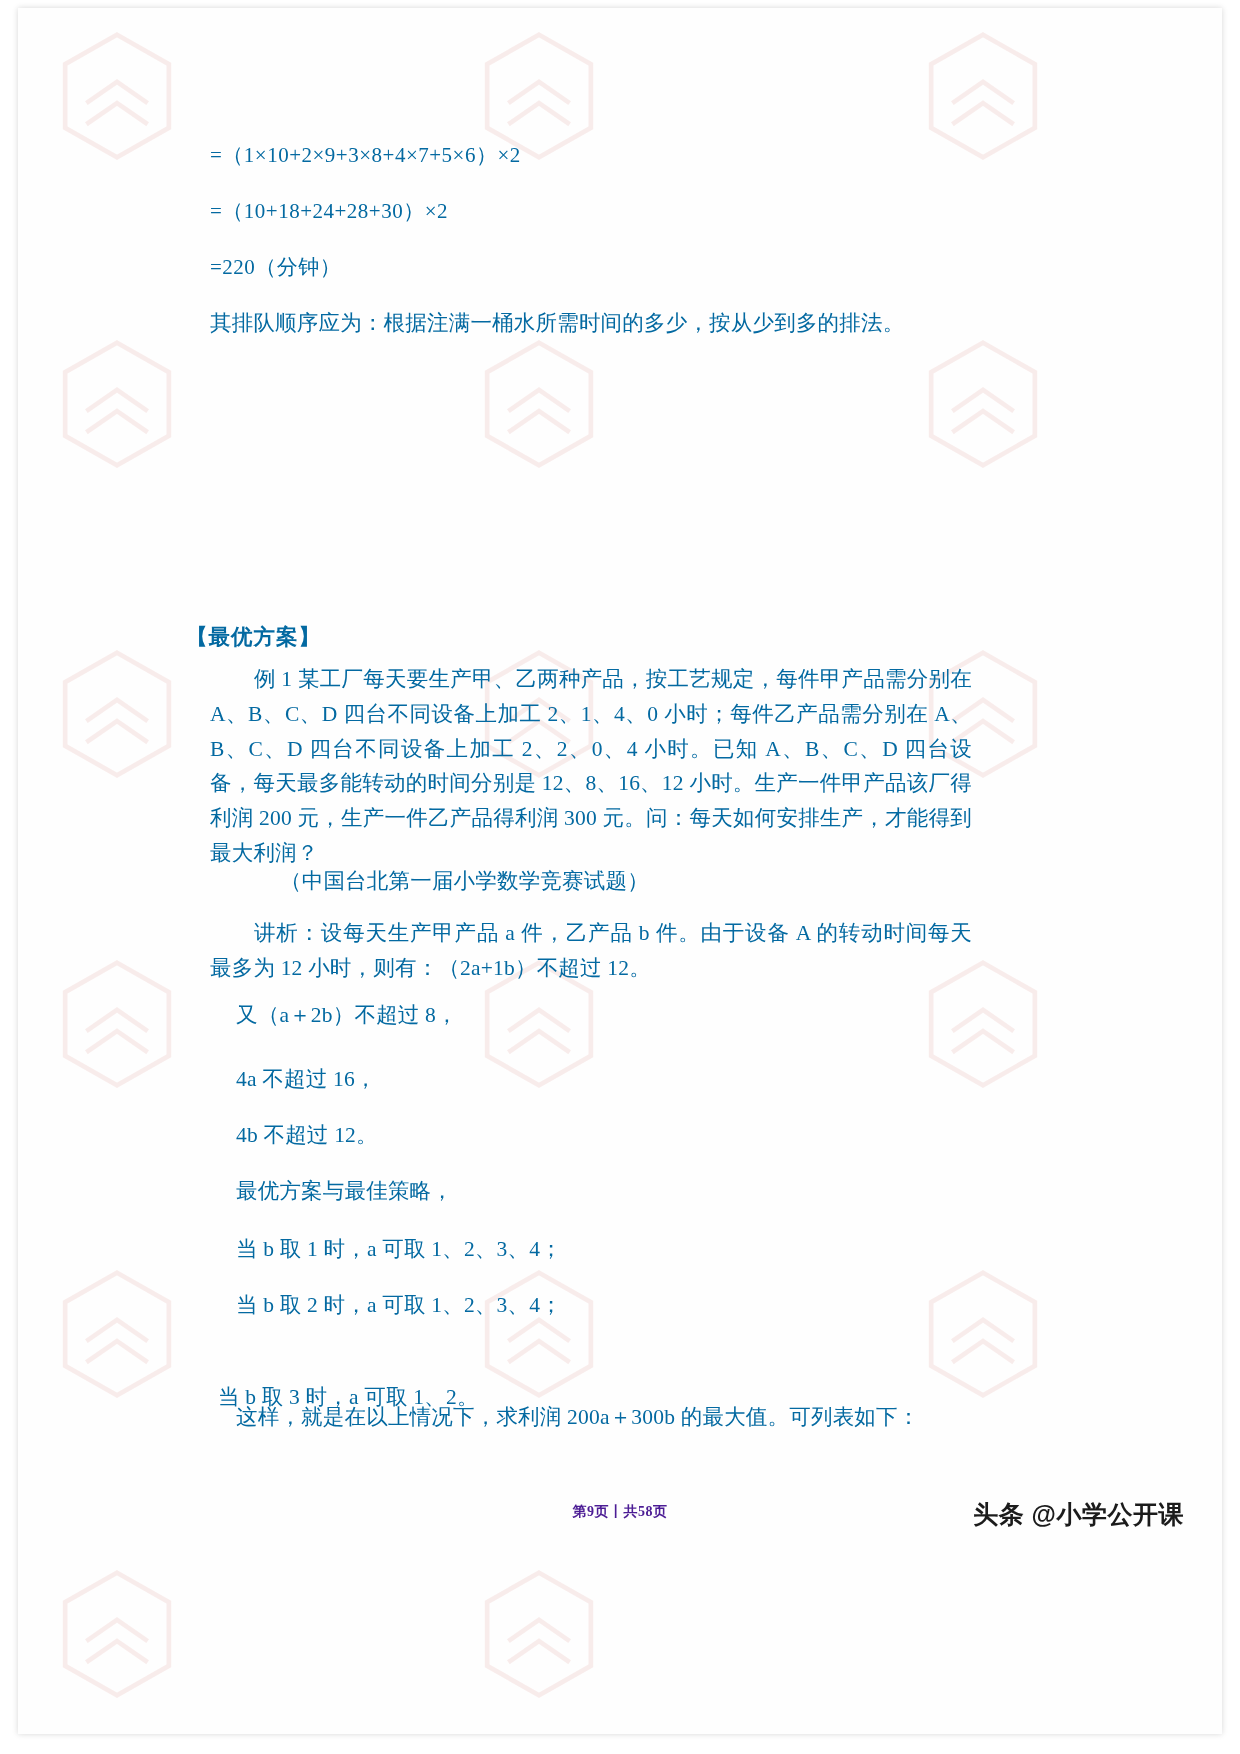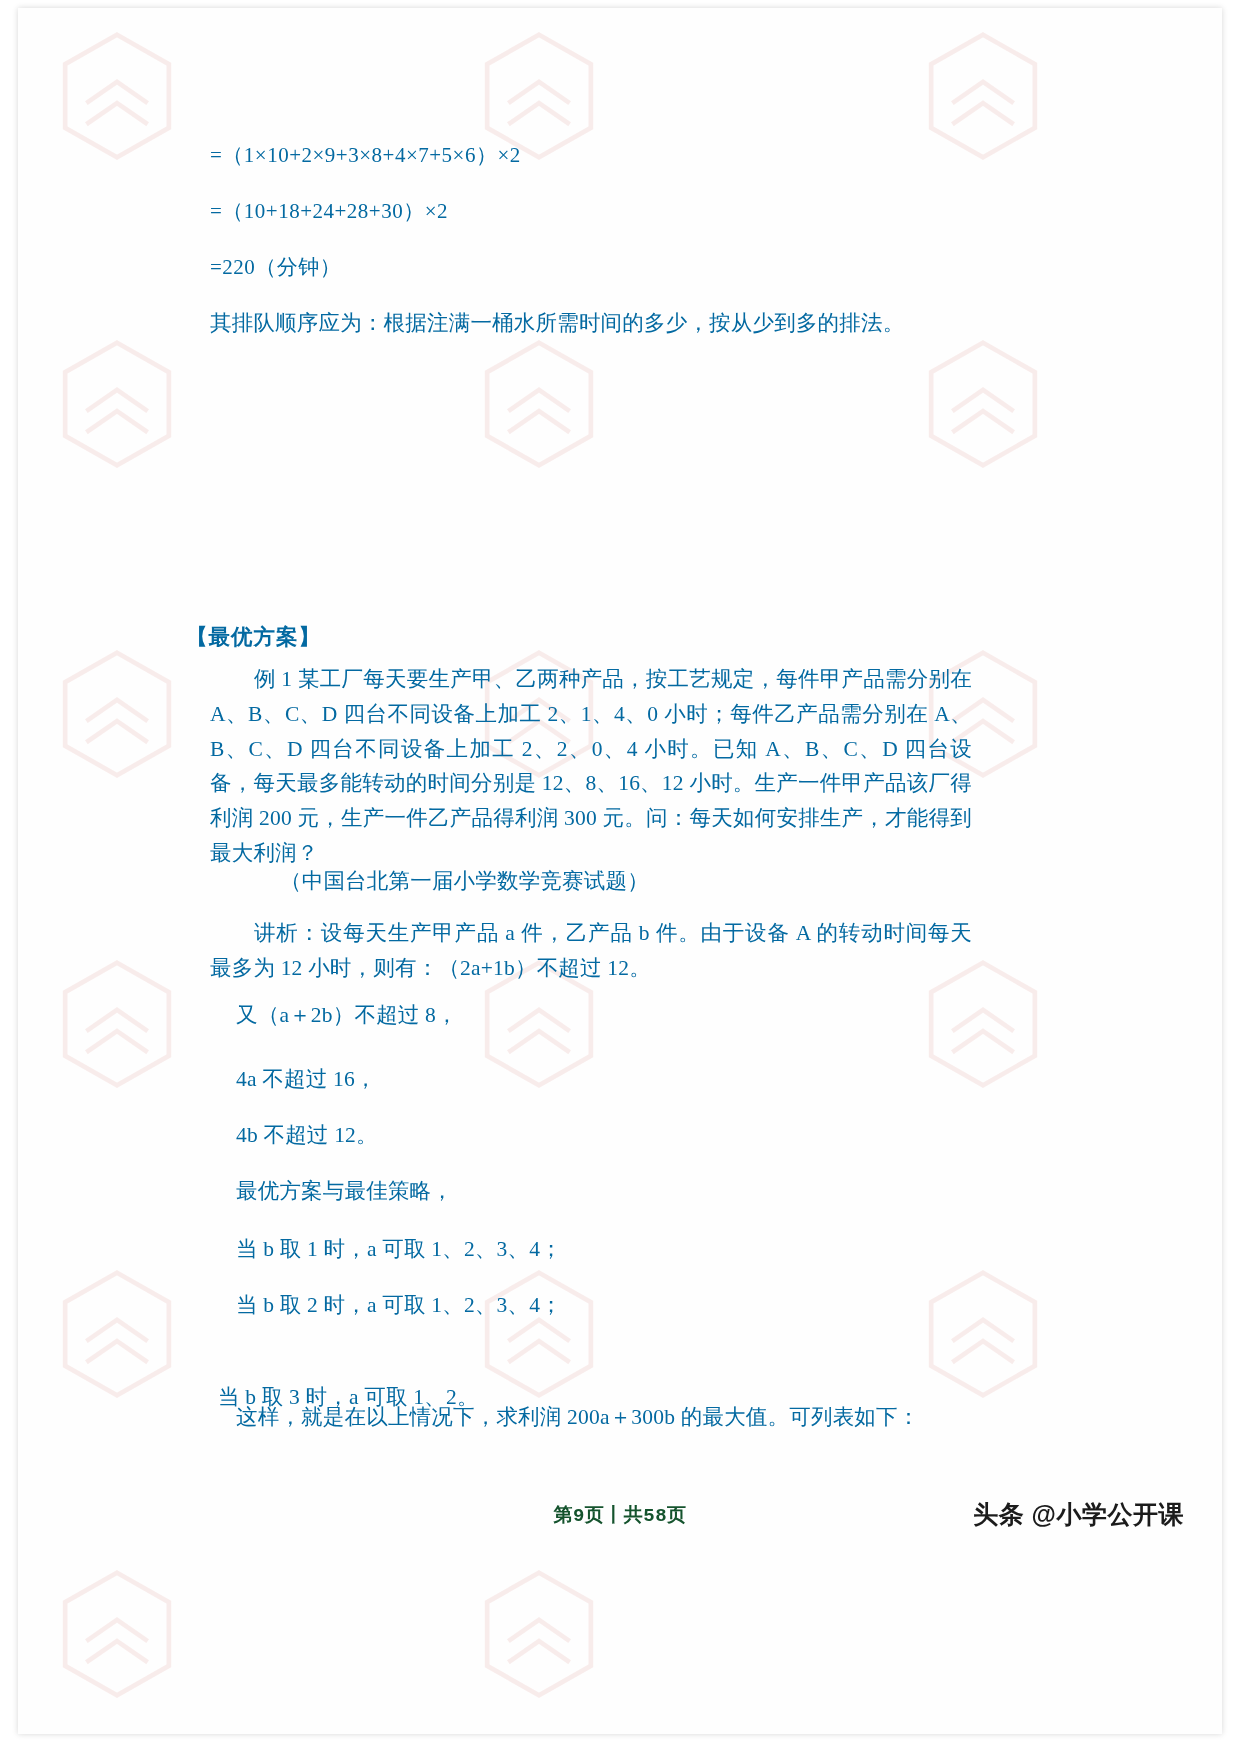--- a/index.html
+++ b/index.html
@@ -94,25 +94,25 @@
   
   #page-footer {
     position: absolute;
     left: 0;
     top: 1494px;
     width: 100%;
     text-align: center;
     z-index: 3;
   }
   #page-footer .pg {
-    color: #14532d;
+    color: #4c1d95;
     font-weight: bold;
-    font-size: 19px;
+    font-size: 14px;
     letter-spacing: 0.5px;
-    font-family: Liberation Mono, monospace;
+    font-family: Liberation Serif, serif;
   }
 
   #brand {
     position: absolute;
     right: 38px;
     top: 1490px;
     z-index: 3;
     display: flex;
     gap: 7px;
     color: #1b1b1b;

